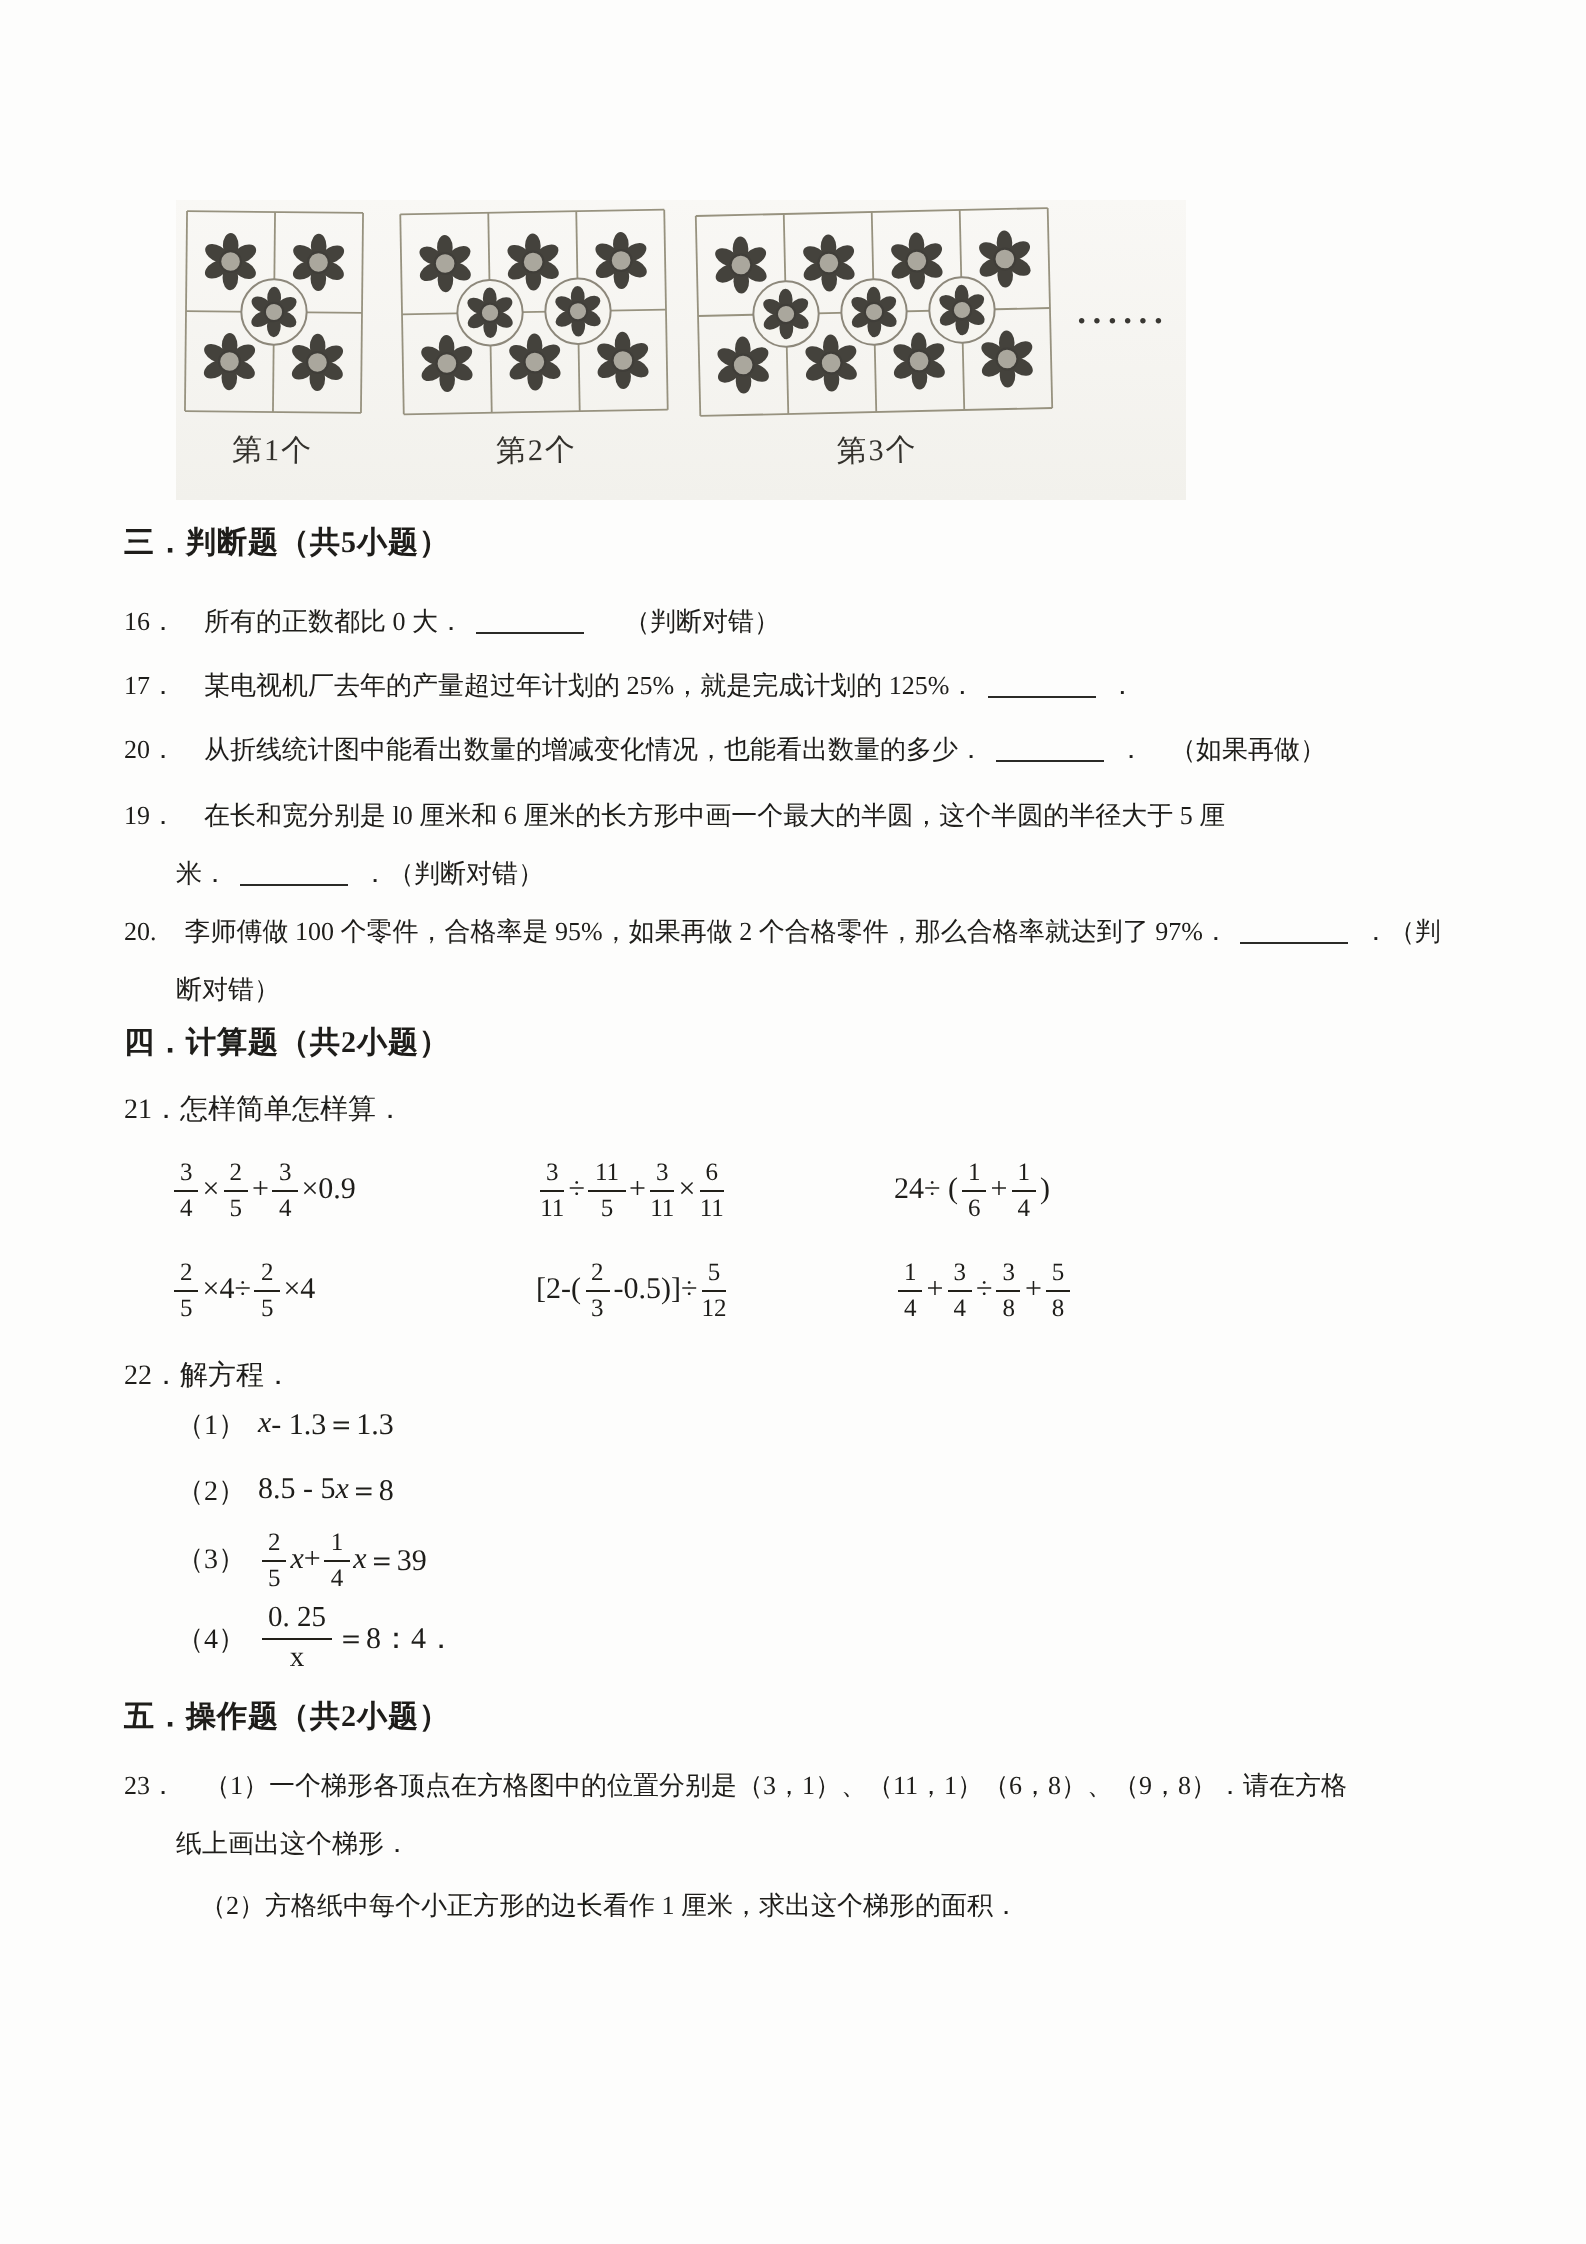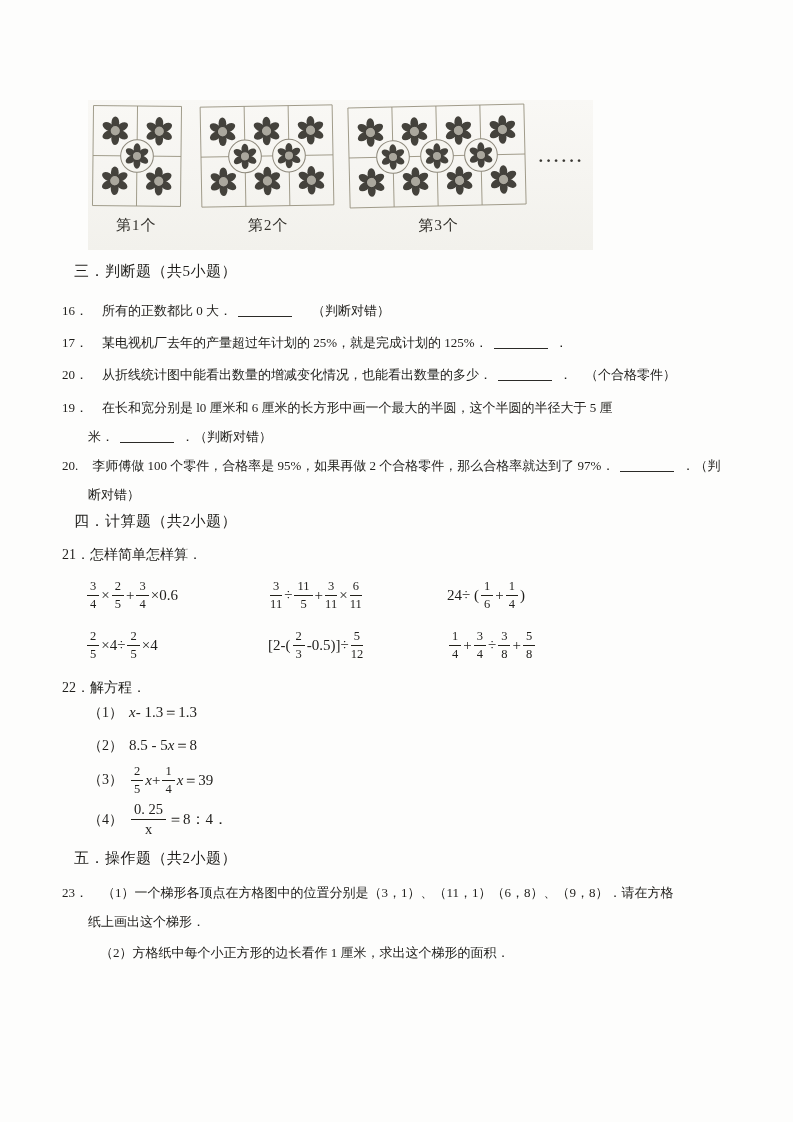--- a/index.html
+++ b/index.html
@@ -10,22 +10,22 @@
     color:#1e1d1a;
     position:relative;
     overflow:hidden;
   }
   .figure {
     position:absolute; left:88px; top:100px; width:505px; height:150px;
     background:linear-gradient(180deg,#f9f8f5 0%,#f2f1ec 100%);
   }
   .figure svg { display:block; width:505px; height:150px; }
   .heading {
-    position:absolute; left:74px; right:36px;
-    font-weight:400; font-size:15px; letter-spacing:.5px;
+    position:absolute; left:62px; right:36px;
+    font-weight:700; font-size:15px; letter-spacing:.5px;
   }
   .plain {
     position:absolute; left:62px; right:36px; font-size:14px;
   }
   .q {
     position:absolute; left:62px; right:36px;
     font-size:13px; line-height:29px;
     white-space:pre-wrap;
     padding-left:26px; text-indent:-26px;
   }
@@ -309,21 +309,21 @@
       <text x="450" y="66" font-size="17" font-weight="bold" fill="#3a3833" letter-spacing="2">······</text>
     </svg>
 </div>
 
 <div class="heading" style="top:262px">三．判断题（共5小题）</div>
 
 <div class="q" style="top:296px"><span class="qno">16．</span><span>所有的正数都比 0 大．</span><span class="blank"></span><span>　（判断对错）</span></div>
 
 <div class="q" style="top:328px"><span class="qno">17．</span><span>某电视机厂去年的产量超过年计划的 25%，就是完成计划的 125%．</span><span class="blank"></span><span>．</span></div>
 
-<div class="q" style="top:360px"><span class="qno">20．</span><span>从折线统计图中能看出数量的增减变化情况，也能看出数量的多少．</span><span class="blank"></span><span>．　（个合格零件）</span></div>
+<div class="q" style="top:360px"><span class="qno">20．</span><span>从折线统计图中能看出数量的增减变化情况，也能看出数量的多少．</span><span class="blank"></span><span>．　（如果再做）</span></div>
 
 <div class="q" style="top:393px"><span class="qno">19．</span><span>在长和宽分别是 l0 厘米和 6 厘米的长方形中画一个最大的半圆，这个半圆的半径大于 5 厘
 米．</span><span class="blank"></span><span>．（判断对错）</span></div>
 
 <div class="q" style="top:451px"><span class="qno">20.</span><span>李师傅做 100 个零件，合格率是 95%，如果再做 2 个合格零件，那么合格率就达到了 97%．</span><span class="blank"></span><span>．（判
 断对错）</span></div>
 
 <div class="heading" style="top:512px">四．计算题（共2小题）</div>
 <div class="plain" style="top:546px">21．怎样简单怎样算．</div>
 
@@ -336,21 +336,21 @@
       <span class="tok">×</span>
       <span class="frac">
         <span class="num">2</span>
         <span class="den">5</span>
       </span>
       <span class="tok">+</span>
       <span class="frac">
         <span class="num">3</span>
         <span class="den">4</span>
       </span>
-      <span class="tok">×0.6</span>
+      <span class="tok">×0.9</span>
     </span>
   <span class="calc-col c2 expr">
       <span class="frac">
         <span class="num">3</span>
         <span class="den">11</span>
       </span>
       <span class="tok">÷</span>
       <span class="frac">
         <span class="num">11</span>
         <span class="den">5</span>

